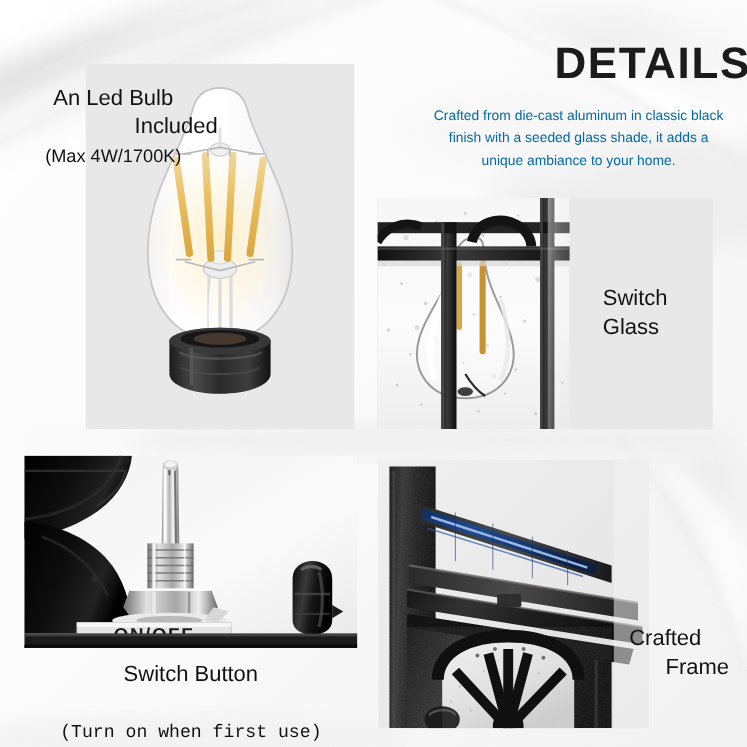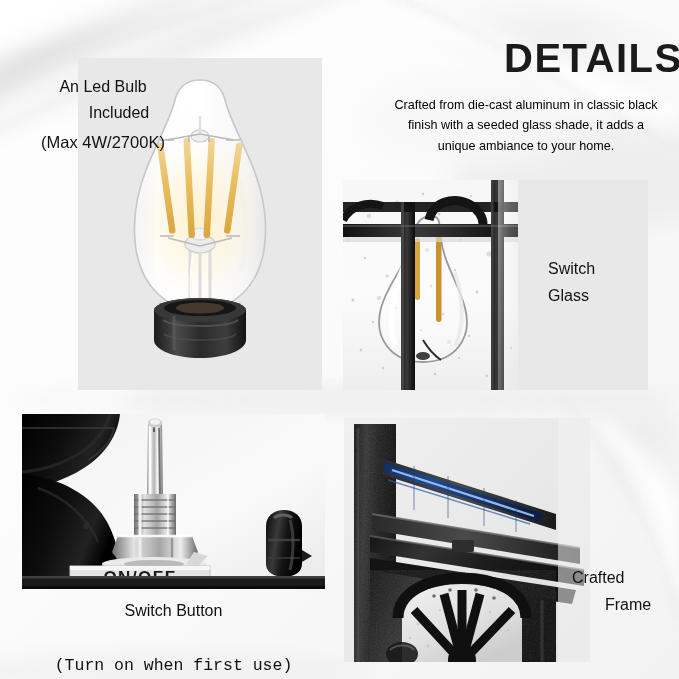--- a/index.html
+++ b/index.html
@@ -24,27 +24,27 @@
     font-weight:bold;
     letter-spacing:1.5px;
     color:#1b1b1b;
     font-size:40px;
     line-height:1;
   }
   .desc {
     position:absolute;
     font-size:12.6px;
     line-height:1.62;
-    color:#000000;
+    color:#0369a1;
     text-align:center;
   }
   .lbl {
     position:absolute;
     color:#111;
-    font-size:16px;
+    font-size:20px;
     line-height:1.33;
   }
   .lbl.sm { font-size:16.5px; }
   .ctr { text-align:center; }
 </style>
 </head>
 <body>
 
 <svg id="bg" viewBox="0 0 679 679" preserveAspectRatio="none">
   <defs>
@@ -497,22 +497,22 @@
 
     <rect x="214" y="0" width="32" height="244" fill="#f2f2f2" opacity=".55"></rect>
   </svg>
 </div>
 
 <div class="hdr" style="left:504px; top:38px;">DETAILS</div>
 
 <div class="desc" style="left:394px; top:95px; width:264px;">Crafted from die-cast aluminum in classic black finish with a seeded glass shade, it adds a unique ambiance to your home.</div>
 
 <div class="lbl ctr" style="left:8px; top:76px; width:190px;">An Led Bulb</div>
-<div class="lbl ctr" style="left:24px; top:102px; width:190px;">Included</div>
-<div class="lbl sm ctr" style="left:0px; top:132px; width:206px;">(Max 4W/2700K)</div>
+<div class="lbl ctr" style="left:8px; top:102px; width:190px;text-align:right;">Included</div>
+<div class="lbl sm ctr" style="left:0px; top:132px; width:206px;">(Max 4W/1700K)</div>
 
 <div class="lbl" style="left:548px; top:258px;">Switch</div>
 <div class="lbl" style="left:548px; top:285px;">Glass</div>
 
 <div class="lbl ctr" style="left:22px; top:600px; width:303px;">Switch Button</div>
 <div class="lbl sm ctr" style="left:22px; top:655px; width:303px;font-family:Liberation Mono, monospace;">(Turn on when first use)</div>
 
 <div class="lbl" style="left:572px; top:567px;">Crafted</div>
 <div class="lbl" style="left:572px; top:594px;margin-left:33px;">Frame</div>
 

